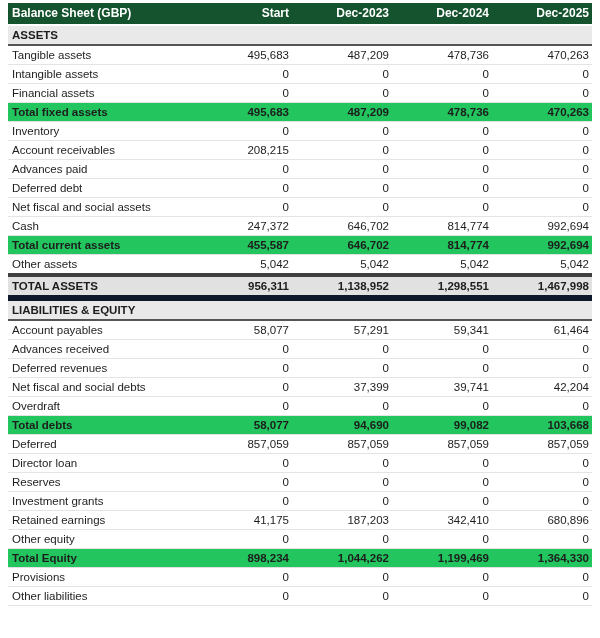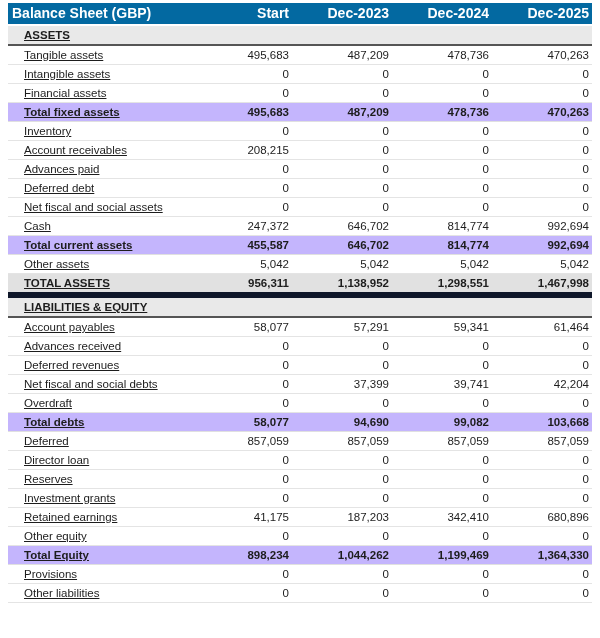--- a/index.html
+++ b/index.html
@@ -2,29 +2,29 @@
 <html><head>
 <meta charset="utf-8">
 <style>
   html,body{margin:0;padding:0;background:#ffffff;}
   body{font-family:"Liberation Sans",sans-serif;color:#1d1d1d;width:600px;height:638px;overflow:hidden;}
   .sheet{padding:3px 8px 0 8px;}
   table{border-collapse:collapse;table-layout:fixed;width:584px;}
   col.lbl{width:184px;}
   col.num{width:100px;}
   th,td{font-size:11.5px;height:18px;line-height:18px;padding:0 3px;white-space:nowrap;overflow:hidden;vertical-align:middle;}
-  td.lbl{text-align:left;padding-left:16px;text-decoration:underline;}
+  td.lbl{text-align:left;padding-left:4px;}
   td.num,th.num{text-align:right;}
-  thead th{background:#0369a1;color:#ffffff;font-weight:bold;font-size:14px;height:21px;line-height:21px;border-bottom:1px solid #0f65a0;}
+  thead th{background:#14532d;color:#ffffff;font-weight:bold;font-size:12px;height:21px;line-height:21px;border-bottom:1px solid #0f65a0;}
   thead th.lbl{text-align:left;padding-left:4px;}
   tr.normal td{border-bottom:1px solid #e4e4e4;background:#ffffff;}
-  tr.subtotal td{background:#c4b5fd;font-weight:bold;border-bottom:1px solid #e0e0e0;}
+  tr.subtotal td{background:#22c55e;font-weight:bold;border-bottom:1px solid #e0e0e0;}
   tr.section td{background:#e9e9e9;font-weight:bold;border-bottom:2px solid #555555;border-top:2px solid #ffffff;}
   tr.section.gap td{border-top:6px solid #0f172a;}
-  tr.grand td{background:#e1e1e1;font-weight:bold;border-top:1px solid #404040;border-bottom:2px solid #555555;}
+  tr.grand td{background:#e1e1e1;font-weight:bold;border-top:4px solid #404040;border-bottom:2px solid #555555;}
 </style>
 </head>
 <body>
 
 <div class="sheet">
   <table>
     <colgroup>
       <col class="lbl">
       <col class="num">
         <col class="num">

